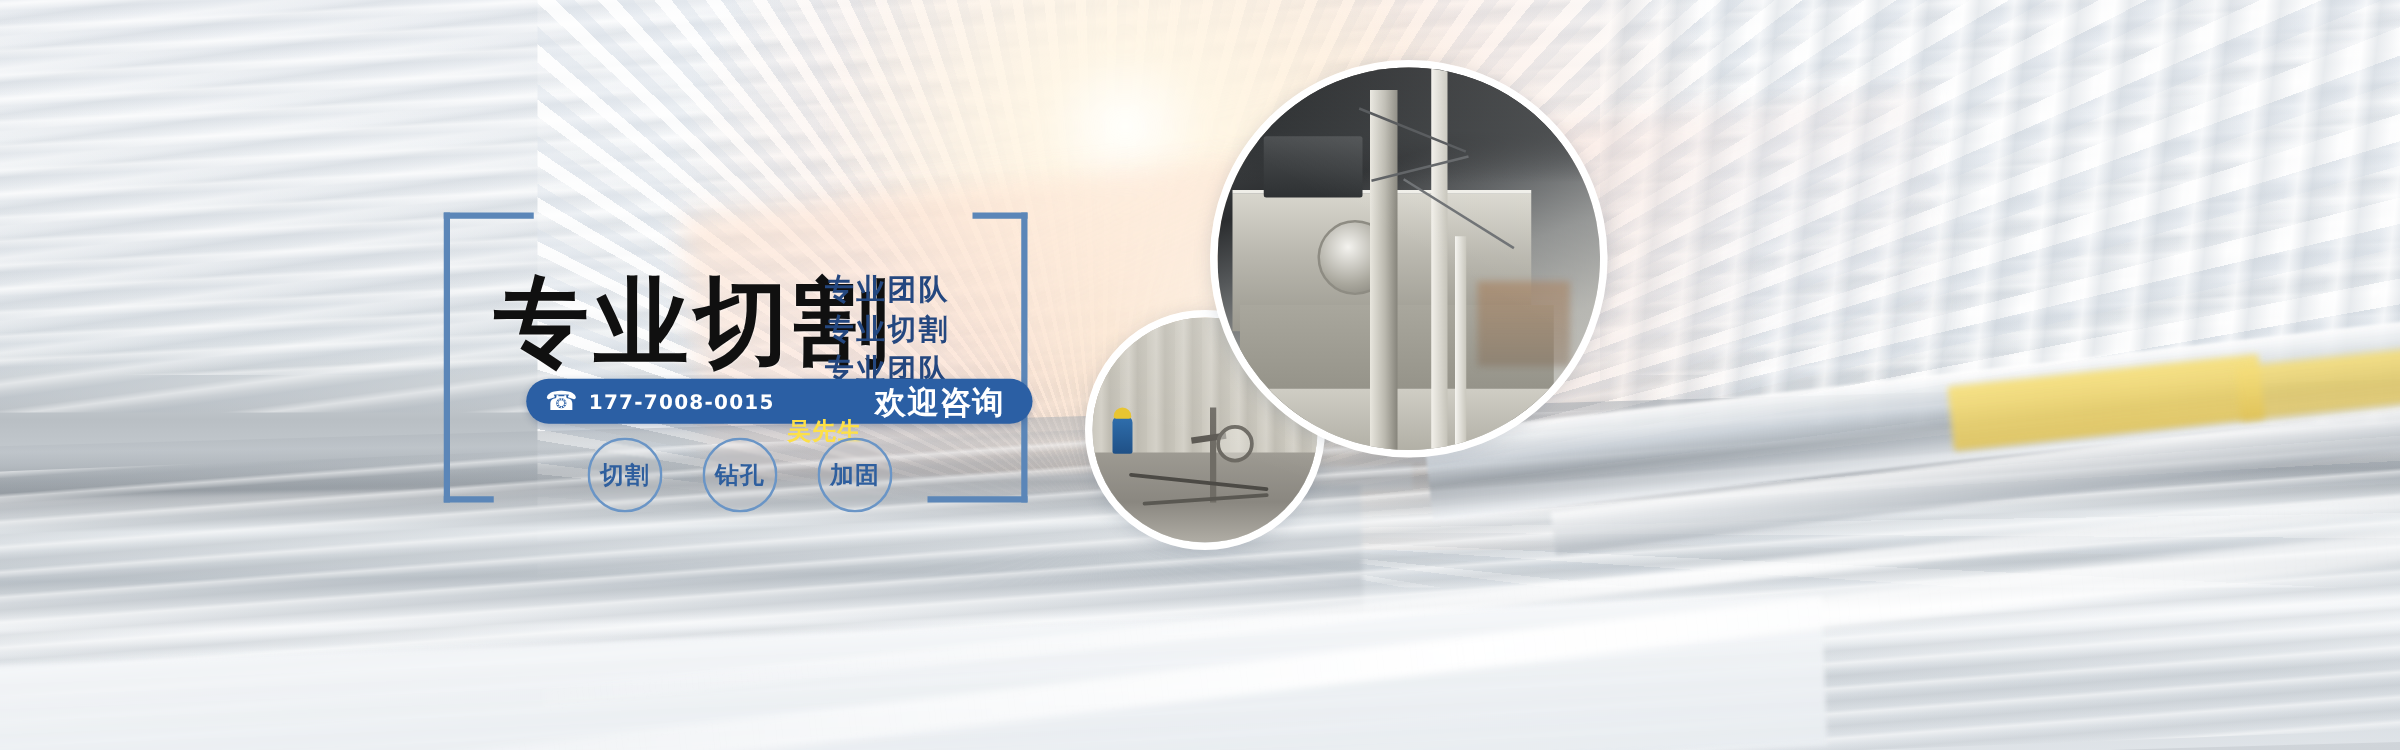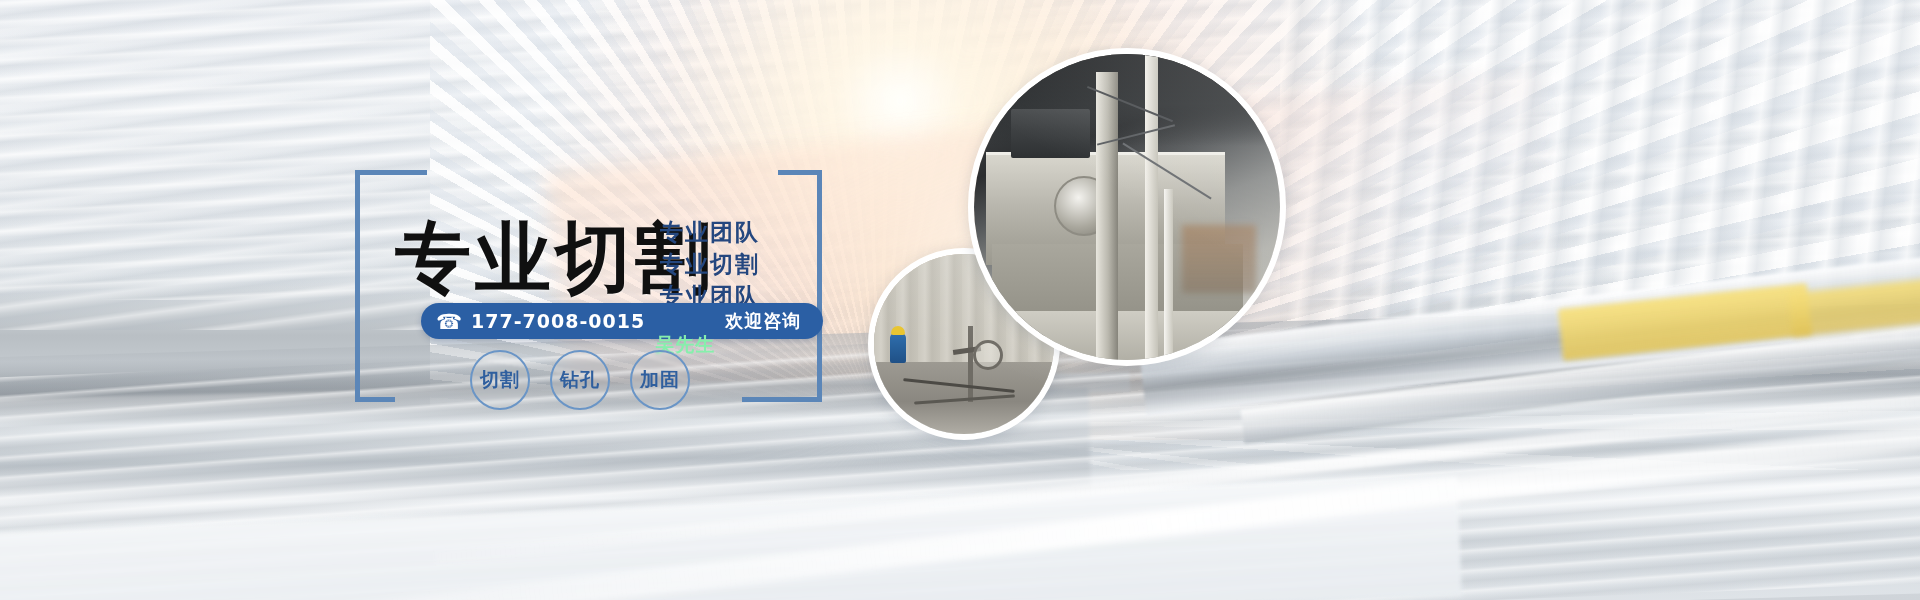--- a/index.html
+++ b/index.html
@@ -299,37 +299,37 @@
     background:#2b5fa4;
     box-shadow:0 2px 6px rgba(30,60,110,.25);
     white-space:nowrap;
   }
   .phone-icon{
     width:24px;height:22px;
     display:flex;align-items:center;justify-content:center;
     color:#fff;font-size:21px;line-height:21px;
   }
   .phone-number{
-    color:#fff;font-weight:bold;font-size:19px;letter-spacing:1px;
+    color:#fff;font-weight:bold;font-size:16px;letter-spacing:1px;
     font-family:"DejaVu Sans","Liberation Sans",sans-serif;
   }
   .phone-name{
-    color:#86efac;font-weight:bold;font-size:19px;letter-spacing:1px;
+    color:#fde047;font-weight:bold;font-size:19px;letter-spacing:1px;
     font-family:Liberation Sans, sans-serif;
     margin-top:48px;
   }
   .phone-cta{
-    color:#fff;font-weight:bold;font-size:18px;letter-spacing:1px;
+    color:#fff;font-weight:bold;font-size:25px;letter-spacing:1px;
     font-family:"DejaVu Sans","Liberation Sans",sans-serif;
   }
 
   
   .services{
     position:absolute;left:470px;top:350px;
-    display:flex;gap:20px;
+    display:flex;gap:32px;
   }
   .service{
     width:56px;height:56px;border-radius:50%;
     background:rgba(255,255,255,.06);
     border:2px solid #6a95c6;
     display:flex;align-items:center;justify-content:center;
     color:#2f5f9e;font-weight:bold;font-size:19px;letter-spacing:1px;
     font-family:"DejaVu Sans","Liberation Sans",sans-serif;
     backdrop-filter:blur(1px);
   }

